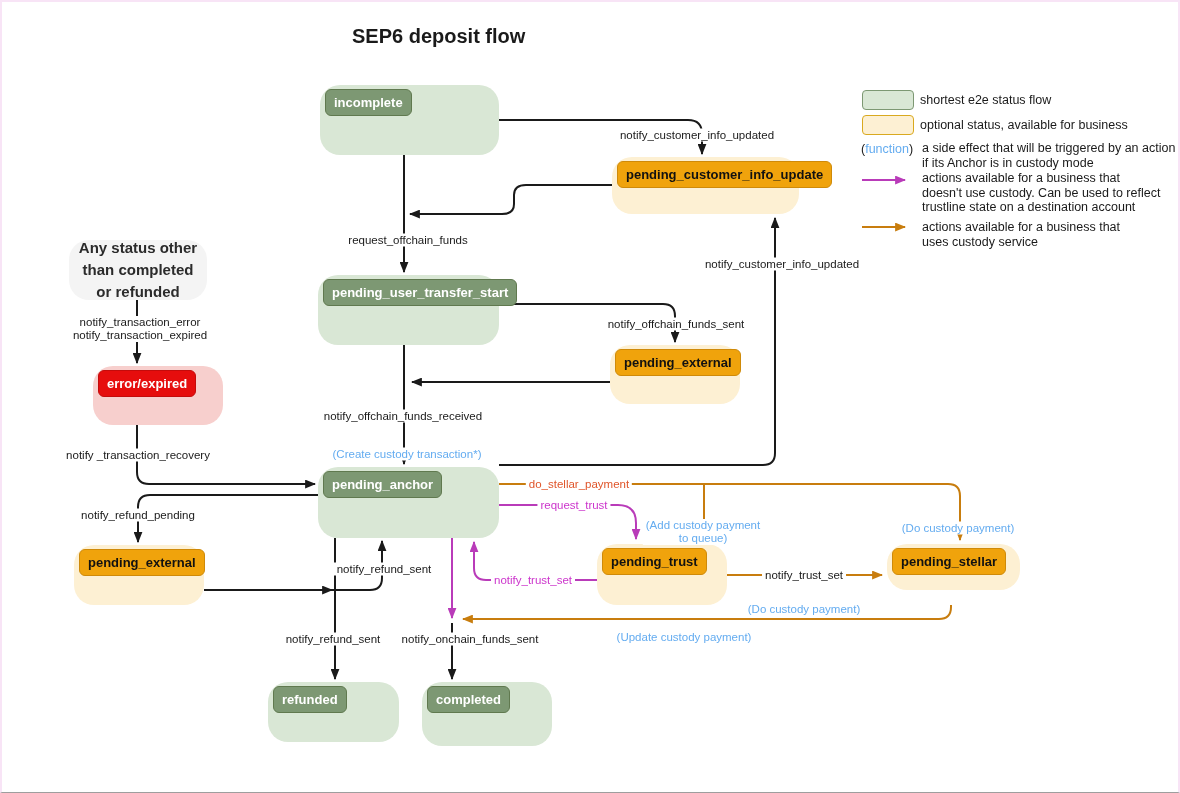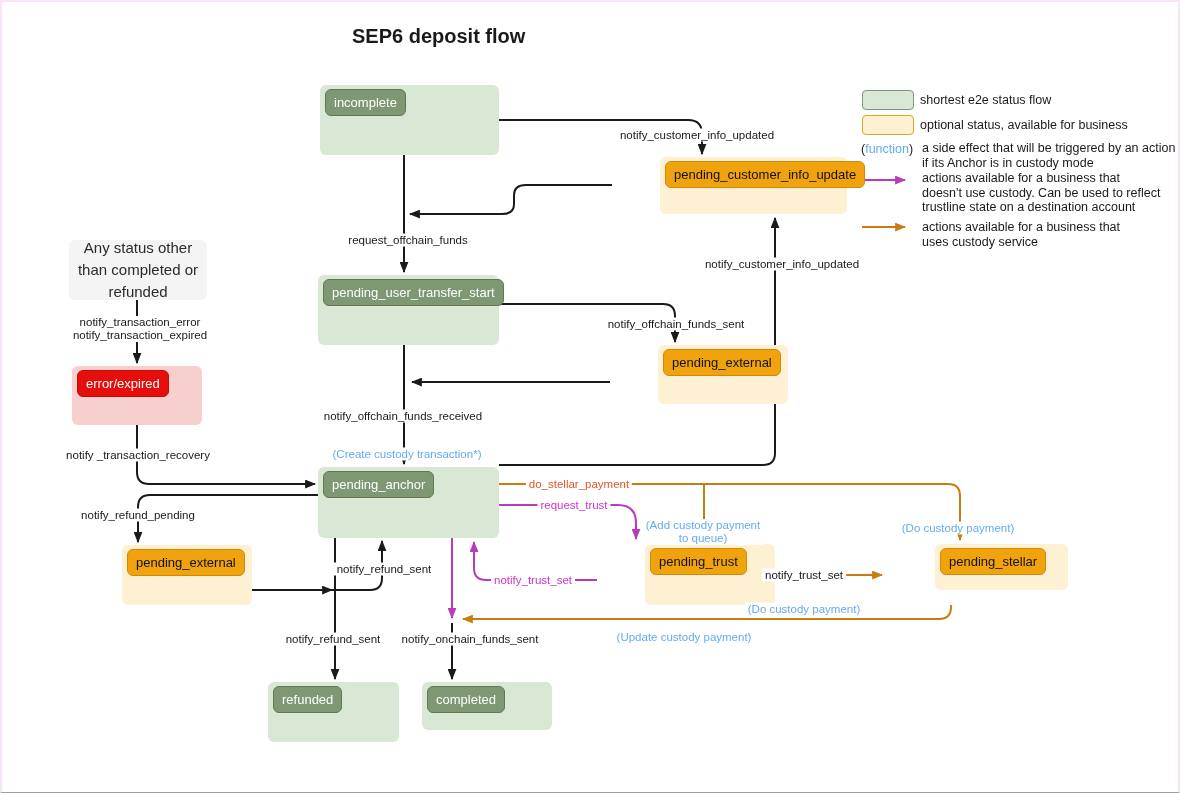--- a/index.html
+++ b/index.html
@@ -4,24 +4,24 @@
 <style>
   html,body{margin:0;padding:0;background:#fff;}
   .page{
     position:relative;width:1180px;height:793px;background:#fff;overflow:hidden;
     font-family:"Liberation Sans",sans-serif;color:#1a1a1a;
     border-left:2px solid #f8e4f6;border-top:2px solid #f8e4f6;border-right:2px solid #f8e4f6;
     border-bottom:1px solid #9e9e9e;box-sizing:border-box;
   }
   .title{position:absolute;left:350px;top:23px;font-size:20px;font-weight:bold;}
   svg.edges{position:absolute;left:0;top:0;pointer-events:none;}
-  .node{position:absolute;border-radius:6px;box-sizing:border-box;}
+  .node{position:absolute;border-radius:20px;box-sizing:border-box;font-weight:bold;}
   .node.green{background:#d9e7d5;}
-  .node.yellow{background:#fdf0d3;margin-left:48px;}
-  .node.red{background:#f7cfcd;}
+  .node.yellow{background:#fdf0d3;}
+  .node.red{background:#f7cfcd;margin-left:21px;}
   .node.gray{background:#f4f4f4;display:flex;align-items:center;justify-content:center;
     text-align:center;font-size:15px;line-height:1.45;color:#2b2b2b;padding:6px;}
   .chip{position:absolute;left:5px;top:4px;display:inline-block;white-space:nowrap;
     font-size:13px;padding:5px 8px;border-radius:6px;box-sizing:border-box;}
   .chip.gchip{background:#7d9873;border:1px solid #60794f;color:#fff;}
   .chip.ychip{background:#f0a30c;border:1px solid #cf8a09;color:#111;}
   .chip.rchip{background:#e60d0d;border:1px solid #c40b0b;color:#fff;}
   .elabel{position:absolute;transform:translate(-50%,-50%);background:#fff;
     font-size:11.5px;white-space:pre-line;text-align:center;padding:0 3px;line-height:13px;}
   .blue{color:#64acf0;margin-top:18px;}
@@ -107,21 +107,21 @@
   <div class="node yellow" style="left:72px;top:543px;width:130px;height:60px">
     <span class="chip ychip">pending_external</span>
   </div>
   <div class="node red" style="left:70px;top:364px;width:130px;height:59px">
     <span class="chip rchip">error/expired</span>
   </div>
   <div class="node gray" style="left:67px;top:238px;width:138px;height:60px">Any status other than completed or refunded</div>
   <div class="node green" style="left:266px;top:680px;width:131px;height:60px">
     <span class="chip gchip">refunded</span>
   </div>
-  <div class="node green" style="left:420px;top:680px;width:130px;height:48px">
+  <div class="node green" style="left:420px;top:680px;width:130px;height:64px">
     <span class="chip gchip">completed</span>
   </div>
 
   <span class="elabel" style="left:695px;top:133px">notify_customer_info_updated</span>
   <span class="elabel" style="left:406px;top:238px">request_offchain_funds</span>
   <span class="elabel" style="left:674px;top:322px">notify_offchain_funds_sent</span>
   <span class="elabel" style="left:780px;top:262px">notify_customer_info_updated</span>
   <span class="elabel" style="left:401px;top:414px">notify_offchain_funds_received</span>
   <span class="elabel blue" style="left:405px;top:434px">(Create custody transaction*)</span>
   <span class="elabel orangered" style="left:577px;top:482px">do_stellar_payment</span>

